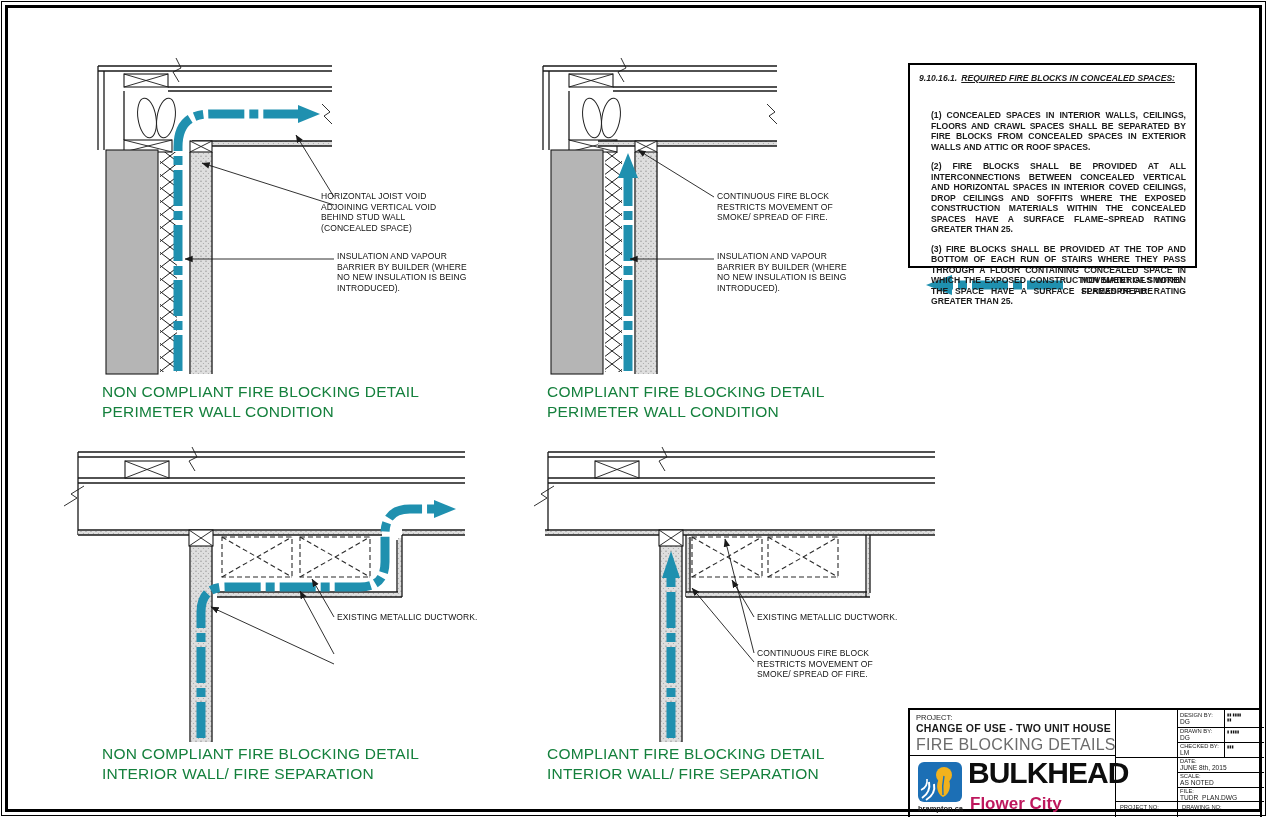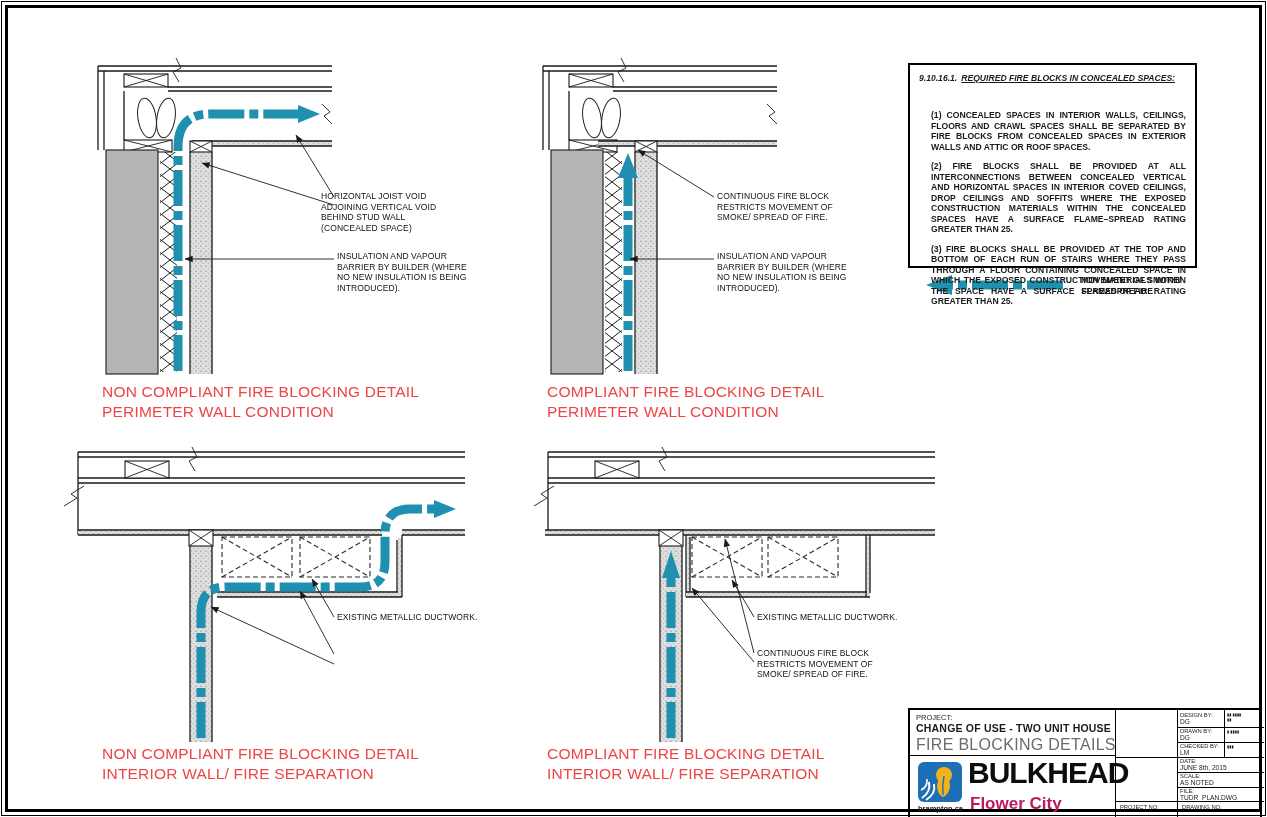--- a/index.html
+++ b/index.html
@@ -5,21 +5,21 @@
   html,body{margin:0;padding:0;background:#fff;}
   #sheet{position:relative;width:1267px;height:817px;background:#fff;overflow:hidden;
          font-family:"Liberation Sans",sans-serif;color:#1a1a1a;}
   #frame-outer{position:absolute;inset:1px;border:1px solid #000;}
   #frame-inner{position:absolute;inset:5px;border:3px solid #000;}
   #linework{position:absolute;left:0;top:0;}
 
   .abs{position:absolute;}
   .pre{white-space:pre-line;}
 
-  .detail-title{font-size:15.5px;line-height:1.32;color:#ef4444;letter-spacing:.2px;}
+  .detail-title{font-size:15.5px;line-height:1.32;color:#15803d;letter-spacing:.2px;}
   .anno{font-size:8.5px;line-height:1.24;letter-spacing:.1px;color:#111;}
 
   #code-box{left:908px;top:63px;width:289px;height:205px;border:2px solid #000;
             box-sizing:border-box;padding:8px 9px;font-size:8.6px;font-weight:bold;
             line-height:1.22;}
   #code-box .cb-head{margin-bottom:27px;font-style:italic;}
   #code-box .cb-head .num{margin-right:4px;}
   #code-box .u{text-decoration:underline;}
   #code-box p{margin:0 0 9px 12px;text-align:justify;}
 

